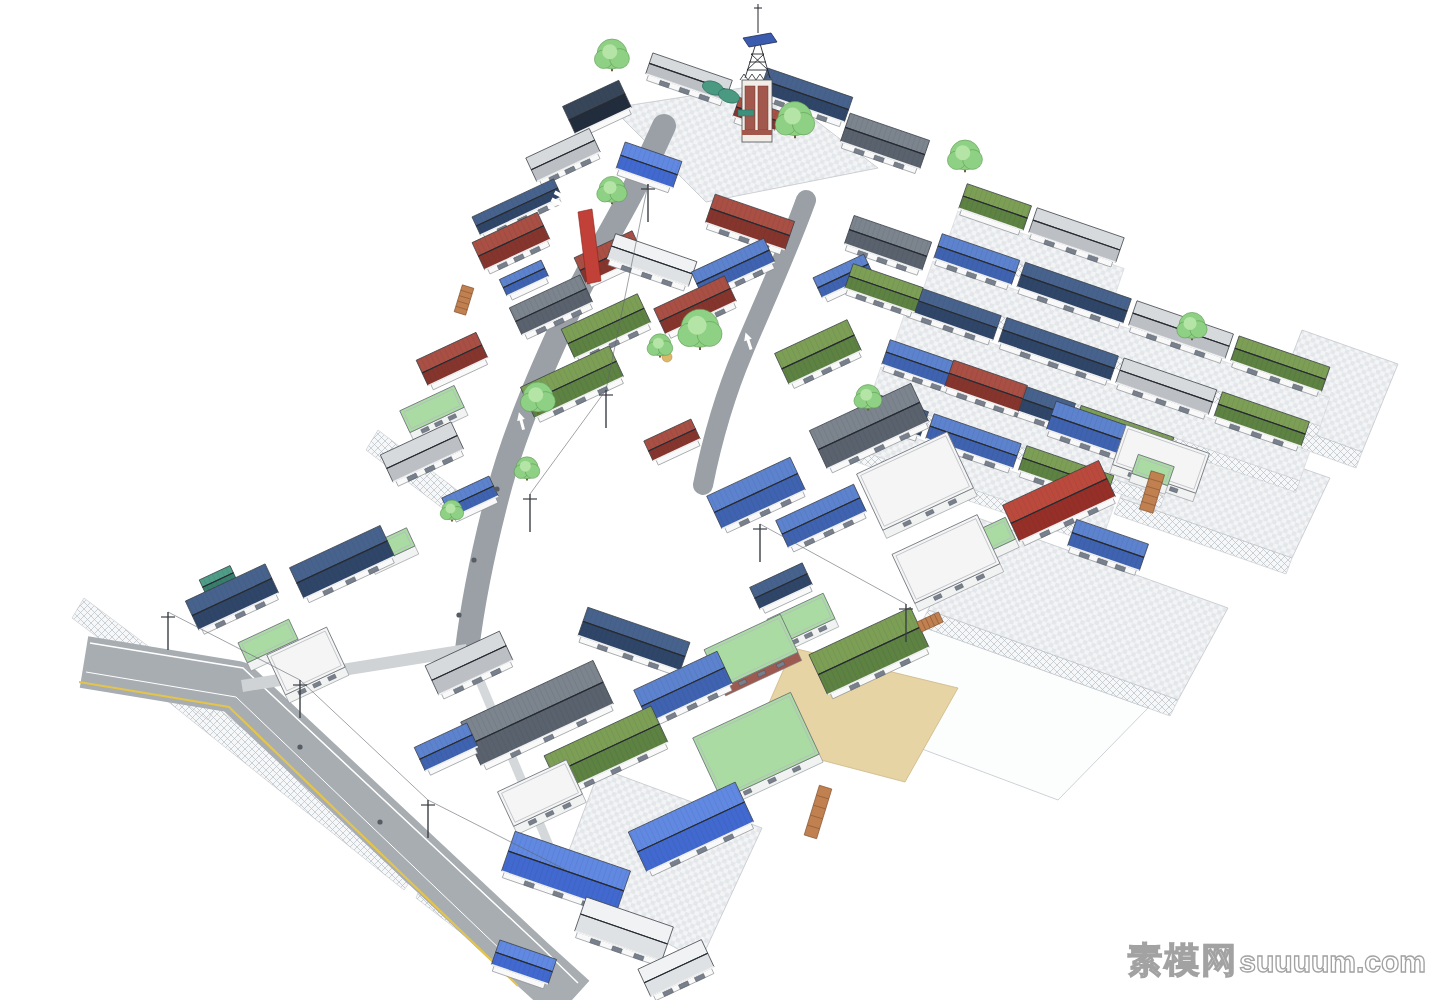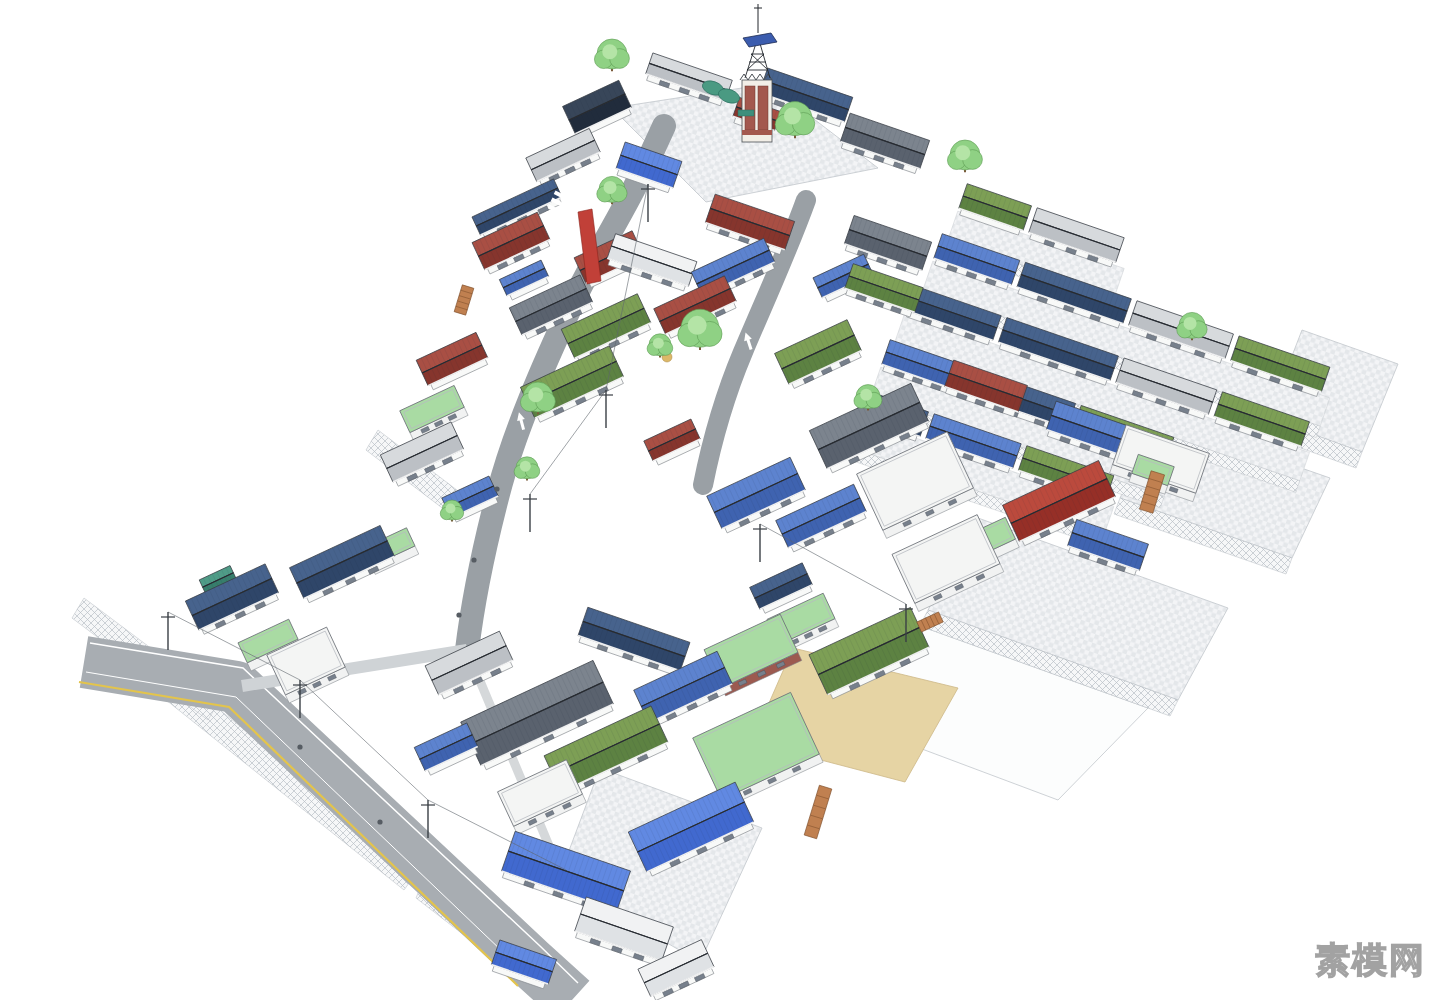--- a/index.html
+++ b/index.html
@@ -979,14 +979,15 @@
         <path d="M740,80 l4,-6 4,6 4,-6 4,6 4,-6 4,6 4,-6 4,6" fill="none" stroke="#4a4f55" stroke-width="1"></path>
         <path d="M745,78 L757,40 M770,78 L759,40 M747,70 L768,70 M749,62 L766,62 M751,54 L764,54 M747,70 L764,54 M768,70 L751,54" fill="none" stroke="#23272c" stroke-width="0.9"></path>
         <polygon points="743,38 771,33 777,42 749,47" fill="#3b5cae" stroke="#1d2b50" stroke-width="0.8"></polygon>
         <line x1="758" y1="33" x2="758" y2="12" stroke="#23272c" stroke-width="1"></line>
         <path d="M758,12 L758,4 M754,8 L762,8" stroke="#23272c" stroke-width="1" fill="none"></path>
         <rect x="738" y="110" width="16" height="6" fill="#3e8f7c" stroke="#2c6e5e" stroke-width="0.5"></rect>
       </g>
     </svg>
   <div class="watermark">
     <span class="cn">素模网</span>
+      <span class="en">suuuum.com</span>
   </div>
 </div>
 
 </body></html>

